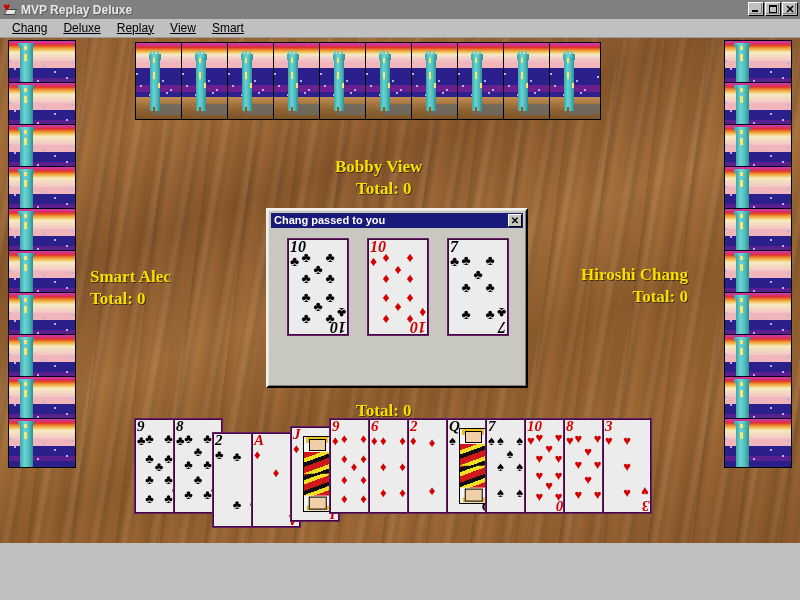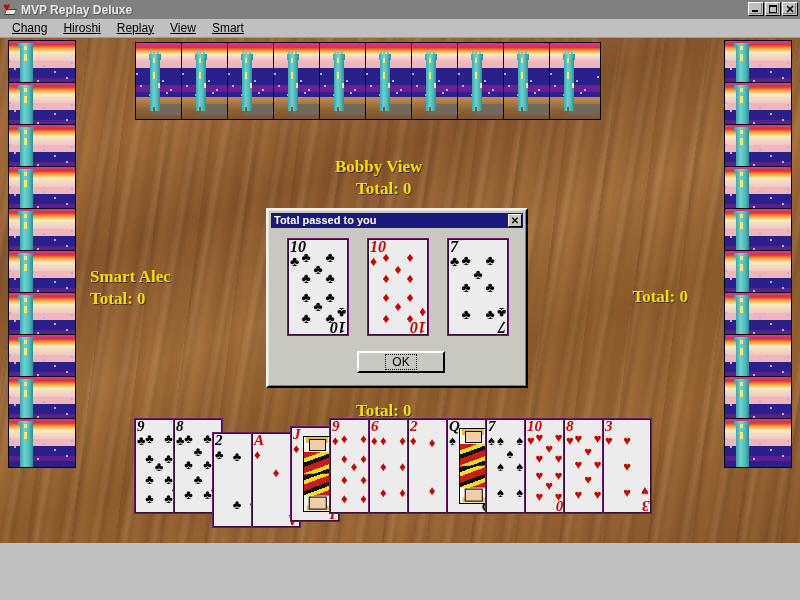--- a/index.html
+++ b/index.html
@@ -217,21 +217,21 @@
           <span class="max-glyph"></span>
         </div>
       <div class="win-btn">
           <span class="close-glyph">✕</span>
         </div>
     </div>
   </div>
 
   <div id="menubar">
     <div class="menu-item"><u>Chang</u></div>
-    <div class="menu-item"><u>Hiroshi</u></div>
+    <div class="menu-item"><u>Deluxe</u></div>
     <div class="menu-item"><u>Replay</u></div>
     <div class="menu-item"><u>View</u></div>
     <div class="menu-item"><u>Smart</u></div>
   </div>
 
   <div id="table-area">
 
     <div id="north-hand">
         <div class="cardback v" style="left: 135px; top: 4px; width: 52px; height: 78px;">
           <div class="cb-inner cb-v">
@@ -1018,20 +1018,21 @@
           </div>
         </div>
       </div>
 
     <div class="player-label" style="left:335px; top:118px;">Bobby View</div>
     <div class="player-label" style="left:356px; top:140px;">Total: 0</div>
 
     <div class="player-label" style="left:90px;  top:228px;">Smart Alec</div>
     <div class="player-label" style="left:90px;  top:250px;">Total: 0</div>
 
+    <div class="player-label" style="right:112px; top:226px; text-align:right;">Hiroshi Chang</div>
     <div class="player-label" style="right:112px; top:248px; text-align:right;">Total: 0</div>
 
     <div class="player-label" style="left:356px; top:362px;">Total: 0</div>
 
     <div id="south-hand">
         <div class="facecard" style="left: 134px; top: 380px; width: 50px; height: 96px; z-index: 10;">
           <span class="fc-corner fc-tl black" style="font-size:15px">9</span>
           <span class="fc-pip-tl black" style="font-size:13px">♣</span>
           <span class="fc-corner fc-br black" style="font-size:15px">9</span>
           <span class="fc-pip-br black" style="font-size:13px">♣</span>
@@ -1221,21 +1222,21 @@
         </div>
       </div>
 
   </div>
 
   <div id="table-bottom-strip"></div>
 
   <div id="dialog">
     <div id="dialog-inner">
       <div id="dlg-titlebar">
-        <div id="dlg-title">Total passed to you</div>
+        <div id="dlg-title">Chang passed to you</div>
         <div id="dlg-close">✕</div>
       </div>
       <div id="dlg-cards">
           <div class="facecard" style="left: 18px; top: 8px; width: 62px; height: 98px;">
             <span class="fc-corner fc-tl black" style="font-size:16px">10</span>
             <span class="fc-pip-tl black" style="font-size:14px">♣</span>
             <span class="fc-corner fc-br black" style="font-size:16px">10</span>
             <span class="fc-pip-br black" style="font-size:14px">♣</span>
             <div class="pips">
               <span class="pip black" style="left:30%;top:19%;font-size:14px">♣</span>
@@ -1277,19 +1278,16 @@
               <span class="pip black" style="left:30%;top:22%;font-size:14px">♣</span>
               <span class="pip black" style="left:70%;top:22%;font-size:14px">♣</span>
               <span class="pip black" style="left:50%;top:36%;font-size:14px">♣</span>
               <span class="pip black" style="left:30%;top:50%;font-size:14px">♣</span>
               <span class="pip black" style="left:70%;top:50%;font-size:14px">♣</span>
               <span class="pip black" style="left:30%;top:78%;font-size:14px">♣</span>
               <span class="pip black" style="left:70%;top:78%;font-size:14px">♣</span>
             </div>
           </div>
         </div>
-      <div id="ok-button">
-        <span id="ok-inner">OK</span>
-      </div>
     </div>
   </div>
 
 </div>
 
 </body></html>

